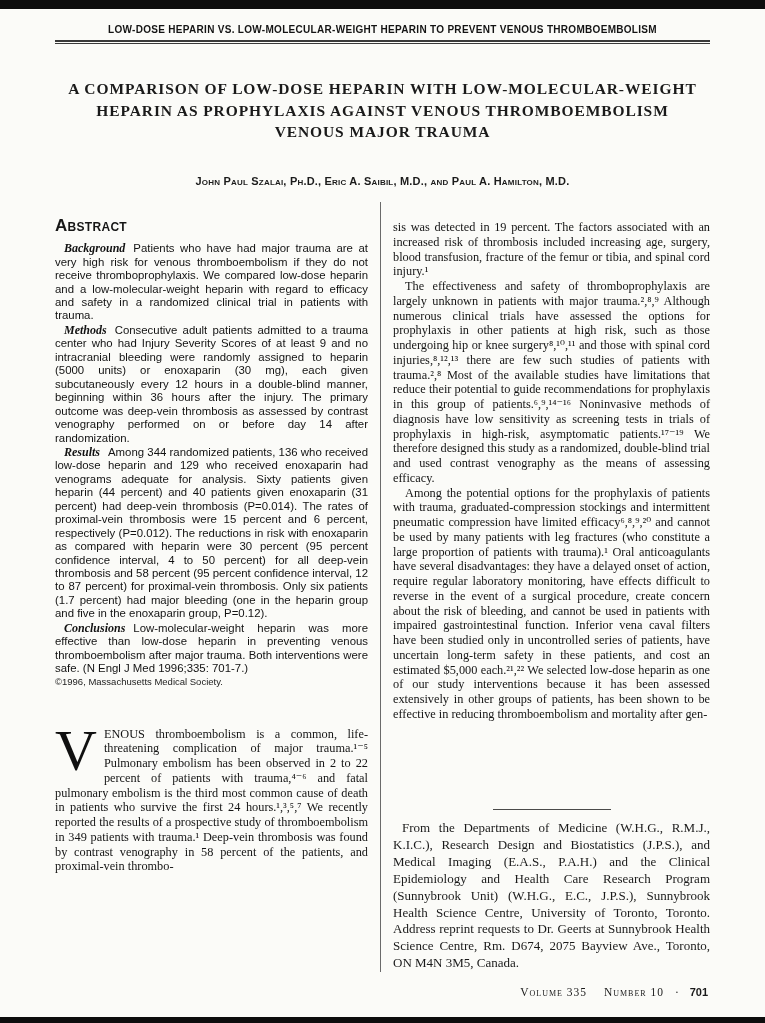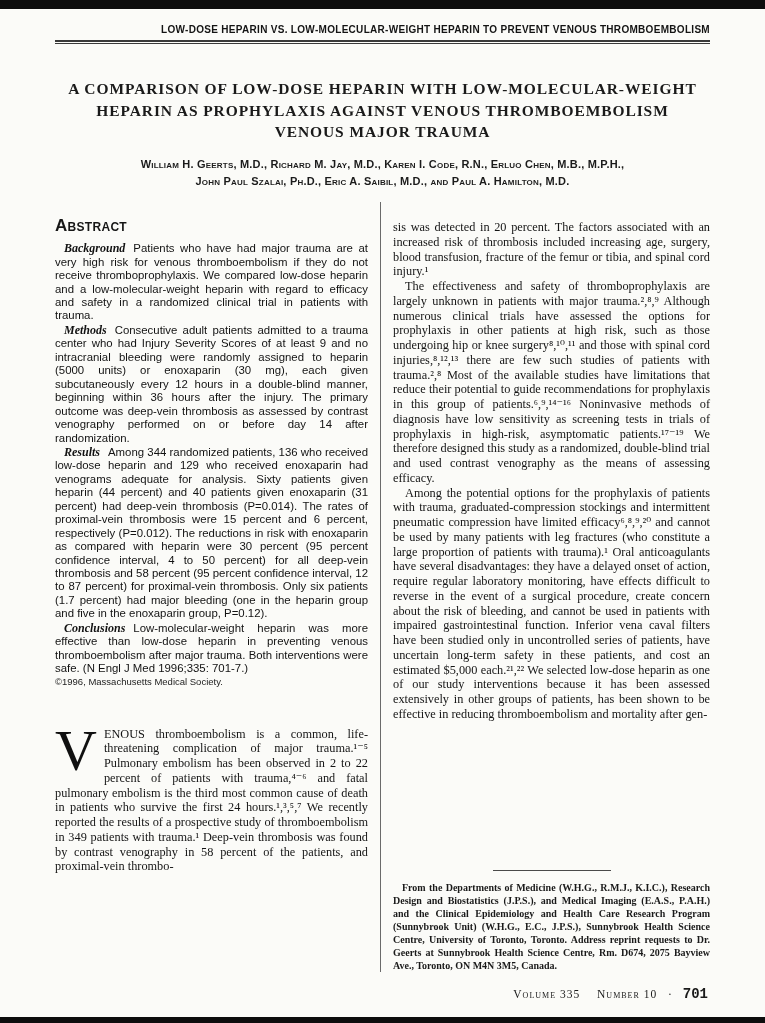--- a/index.html
+++ b/index.html
@@ -9,21 +9,21 @@
     width:765px; height:1023px;
     margin:0 auto;
     background:#fbfbf8;
     color:#161616;
     overflow:hidden;
   }
   .scan-bar { position:absolute; left:0; width:100%; background:#0d0d0d; }
   .scan-bar.top { top:0; height:9px; }
   .scan-bar.bottom { bottom:0; height:6px; }
 
-  header { margin:24px 55px 0; text-align:right; }
+  header { margin:24px 55px 0; text-align:center; }
   .running-head {
     font-family:"Liberation Sans",sans-serif;
     font-weight:bold; font-size:10px; letter-spacing:.3px; color:#141414;
     white-space:nowrap;
   }
   .head-rule { margin-top:5px; height:4px; border-top:2px solid #3a3a3a; border-bottom:1px solid #3a3a3a; }
 
   .article-title {
     margin:34px 68px 7px; text-align:center;
     font-family:"Liberation Serif","DejaVu Serif",serif;
@@ -73,36 +73,36 @@
     font-family:"Liberation Serif","DejaVu Serif",serif;
     font-size:58px; line-height:44px; padding:2px 7px 0 0;
     color:#101010;
   }
   .col-right .bodytext p + p { text-indent:12px; }
 
   .footnote-block { margin-top:auto; }
   .footnote-rule { width:118px; margin:0 auto 10px; border-top:1.5px solid #4a4a4a; }
   .footnote {
     font-family:"Liberation Serif","DejaVu Serif",serif;
-    font-size:10px; line-height:1.3; text-align:justify; text-indent:9px;
+    font-size:13px; line-height:1.3; text-align:justify; text-indent:9px;
     color:#1a1a1a;
-    hyphens:auto;font-weight:bold; -webkit-hyphens:auto;
+    hyphens:auto; -webkit-hyphens:auto;
   }
 
   .page-footer {
     margin:14px 57px 0; text-align:right;
     font-family:"Liberation Serif","DejaVu Serif",serif;
     font-size:11.5px; color:#1a1a1a;
   }
   .page-footer .vol, .page-footer .num {
     font-variant:small-caps; letter-spacing:1px; margin-left:14px;text-align:right;
   }
   .page-footer .sep { margin:0 8px; }
   .page-footer .page-num {
-    font-family:Liberation Mono, monospace; font-weight:bold; font-size:14px;
+    font-family:Liberation Sans, sans-serif; font-weight:bold; font-size:11px;
   }
 </style>
 </head>
 <body>
 
 <div class="page">
 
   <div class="scan-bar top"></div>
 
   <header>
@@ -110,21 +110,21 @@
     <div class="head-rule"></div>
   </header>
 
   <h1 class="article-title">
     <span>A COMPARISON OF LOW-DOSE HEPARIN WITH LOW-MOLECULAR-WEIGHT</span><br>
     <span>HEPARIN AS PROPHYLAXIS AGAINST VENOUS THROMBOEMBOLISM</span><br>
     <span>VENOUS MAJOR TRAUMA</span>
   </h1>
 
   <div class="authors">
-    <span>William H. Geerts, M.D., Richard M. Jay, M.D., Karen I. Code, R.N., Erluo Chen, M.B., M.P.H.,</span><br>
+    <br>
     <span>John Paul Szalai, Ph.D., Eric A. Saibil, M.D., and Paul A. Hamilton, M.D.</span>
   </div>
 
   <div class="columns">
 
     <div class="col-left">
       <section class="abstract">
         <div class="abstract-heading">Abstract</div>
 
         <p>
@@ -147,21 +147,21 @@
         <p class="intro-para">
           <span class="dropcap">V</span><span>ENOUS thromboembolism is a common, life-threatening complication of major trauma.¹⁻⁵ Pulmonary embolism has been observed in 2 to 22 percent of patients with trauma,⁴⁻⁶ and fatal pulmonary embolism is the third most common cause of death in patients who survive the first 24 hours.¹,³,⁵,⁷ We recently reported the results of a prospective study of thromboembolism in 349 patients with trauma.¹ Deep-vein thrombosis was found by contrast venography in 58 percent of the patients, and proximal-vein thrombo-</span>
         </p>
       </div>
     </div>
 
     <div class="col-divider"></div>
 
     <div class="col-right">
       <div class="bodytext">
-        <p>sis was detected in 20 percent. The factors associated with an increased risk of thrombosis included increasing age, surgery, blood transfusion, fracture of the femur or tibia, and spinal cord injury.¹</p>
+        <p>sis was detected in 19 percent. The factors associated with an increased risk of thrombosis included increasing age, surgery, blood transfusion, fracture of the femur or tibia, and spinal cord injury.¹</p>
         <p>The effectiveness and safety of thromboprophylaxis are largely unknown in patients with major trauma.²,⁸,⁹ Although numerous clinical trials have assessed the options for prophylaxis in other patients at high risk, such as those undergoing hip or knee surgery⁸,¹⁰,¹¹ and those with spinal cord injuries,⁸,¹²,¹³ there are few such studies of patients with trauma.²,⁸ Most of the available studies have limitations that reduce their potential to guide recommendations for prophylaxis in this group of patients.⁶,⁹,¹⁴⁻¹⁶ Noninvasive methods of diagnosis have low sensitivity as screening tests in trials of prophylaxis in high-risk, asymptomatic patients.¹⁷⁻¹⁹ We therefore designed this study as a randomized, double-blind trial and used contrast venography as the means of assessing efficacy.</p>
         <p>Among the potential options for the prophylaxis of patients with trauma, graduated-compression stockings and intermittent pneumatic compression have limited efficacy⁶,⁸,⁹,²⁰ and cannot be used by many patients with leg fractures (who constitute a large proportion of patients with trauma).¹ Oral anticoagulants have several disadvantages: they have a delayed onset of action, require regular laboratory monitoring, have effects difficult to reverse in the event of a surgical procedure, create concern about the risk of bleeding, and cannot be used in patients with impaired gastrointestinal function. Inferior vena caval filters have been studied only in uncontrolled series of patients, have uncertain long-term safety in these patients, and cost an estimated $5,000 each.²¹,²² We selected low-dose heparin as one of our study interventions because it has been assessed extensively in other groups of patients, has been shown to be effective in reducing thromboembolism and mortality after gen-</p>
       </div>
 
       <div class="footnote-block">
         <div class="footnote-rule"></div>
         <p class="footnote">From the Departments of Medicine (W.H.G., R.M.J., K.I.C.), Research Design and Biostatistics (J.P.S.), and Medical Imaging (E.A.S., P.A.H.) and the Clinical Epidemiology and Health Care Research Program (Sunnybrook Unit) (W.H.G., E.C., J.P.S.), Sunnybrook Health Science Centre, University of Toronto, Toronto. Address reprint requests to Dr. Geerts at Sunnybrook Health Science Centre, Rm. D674, 2075 Bayview Ave., Toronto, ON M4N 3M5, Canada.</p>
       </div>
     </div>
 

